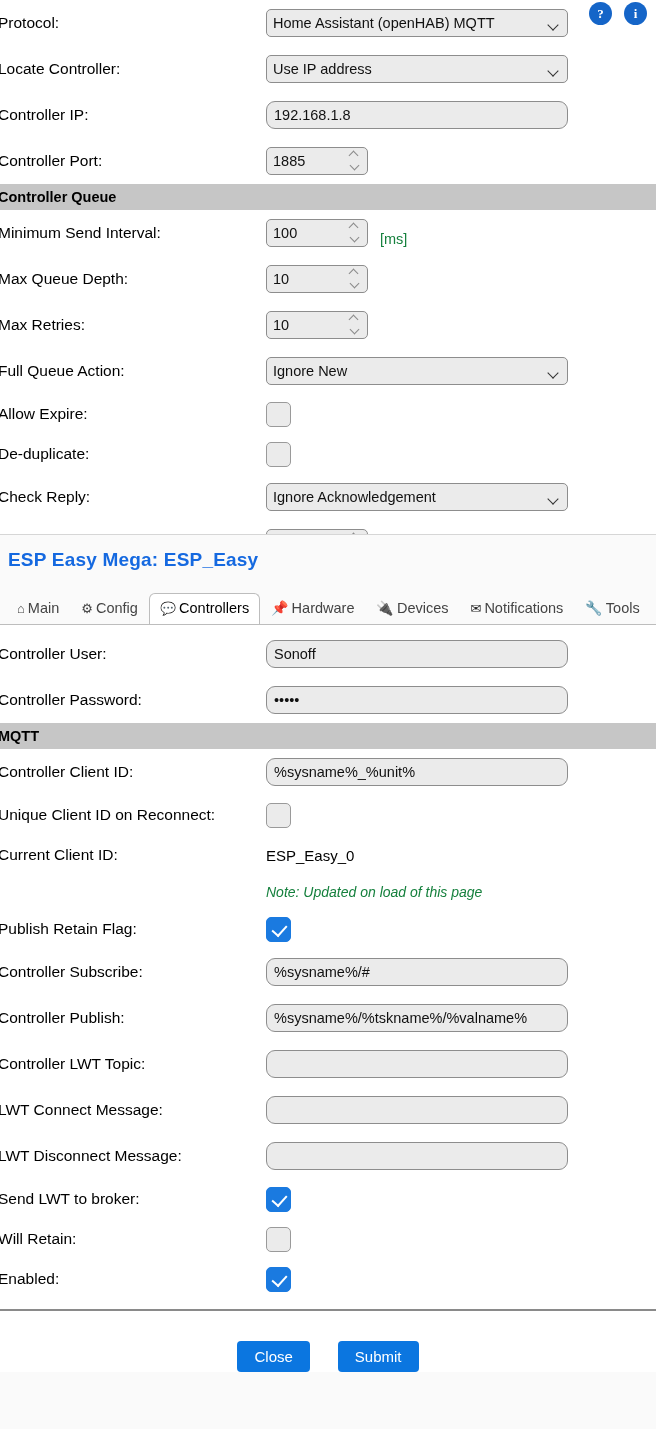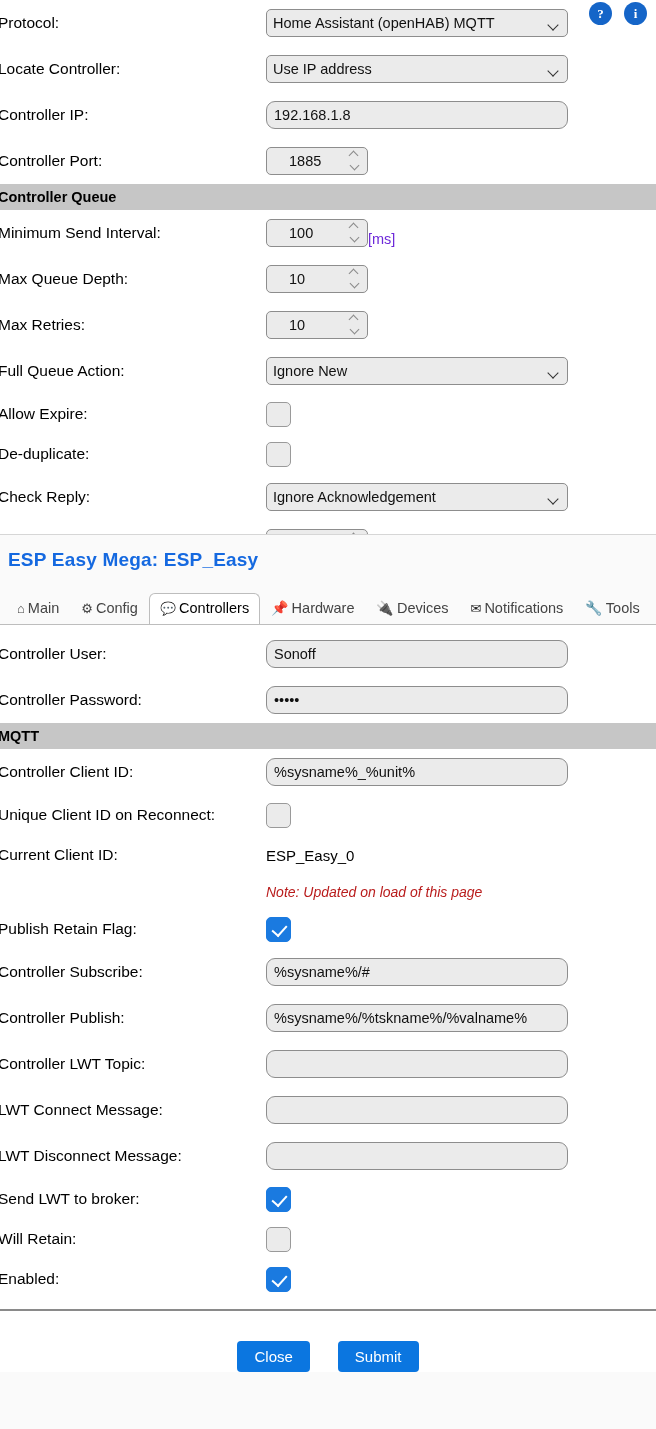--- a/index.html
+++ b/index.html
@@ -59,21 +59,21 @@
   input.txt.empty { background: #ebebeb; }
 
   .numwrap { position: relative; display: inline-block; }
   input.num {
     width: 102px; height: 28px;
     font-family: "Liberation Sans", sans-serif;
     font-size: 14.5px; color: #111;
     background: #ebebeb;
     border: 1px solid #8d8d8d;
     border-radius: 5px;
-    padding: 0 24px 0 22px;
+    padding: 0 24px 0 6px;
     -moz-appearance: textfield; appearance: textfield;
   }
   input.num::-webkit-outer-spin-button,
   input.num::-webkit-inner-spin-button { -webkit-appearance: none; margin: 0; }
   .spin {
     position: absolute; right: 8px; top: 4px;
     width: 12px; height: 20px;
     display: flex; flex-direction: column; justify-content: space-between;
     align-items: center; pointer-events: none;
   }
@@ -90,21 +90,21 @@
     transform: rotate(45deg);
   }
   .spin i.dn { position: relative; height: 8px; }
   .spin i.dn::before {
     content: ""; position: absolute; left: 0px; top: -1px;
     width: 6px; height: 6px;
     border-right: 1.4px solid #8a8a8a; border-bottom: 1.4px solid #8a8a8a;
     transform: rotate(45deg);
   }
 
-  .unit { font-size: 14.5px; color: #6d28d9; }
+  .unit { font-size: 14.5px; color: #15803d; margin-left: 12px; }
 
   .chk {
     width: 25px; height: 25px;
     border: 1px solid #9a9a9a;
     border-radius: 5px;
     background: #ebebeb;
     display: inline-block; position: relative;
   }
   .chk.on { background: #1a7ae0; border-color: #1a7ae0; }
   .chk.on::after {
@@ -163,21 +163,21 @@
   }
   .tab .ticon { font-size: 13px; line-height: 1; display: inline-block; }
   .tab .ticon.pin { color: #e33b20; font-size: 14px; }
   .tab .ticon.plug { color: #222; font-size: 14px; }
   .tab .ticon.env { color: #222; font-size: 13px; }
   .tab .ticon.wr { color: #444; font-size: 14px; }
 
   .ov-body { background: #fff; padding-top: 6px; }
 
   .statictxt { font-size: 15px; color: #000; }
-  .notetxt { font-size: 14px; color: #b91c1c; font-style: italic; }
+  .notetxt { font-size: 14px; color: #15803d; font-style: italic; }
   .noterow { display: flex; height: 34px; align-items: center; }
   .noterow .label { width: 268px; flex: 0 0 268px; }
 
   .footer-sep {
     border-top: 2px solid #8a8a8a;
     margin-top: 10px;
   }
   .btnrow {
     display: flex; justify-content: center; gap: 28px;
     padding-top: 30px;

